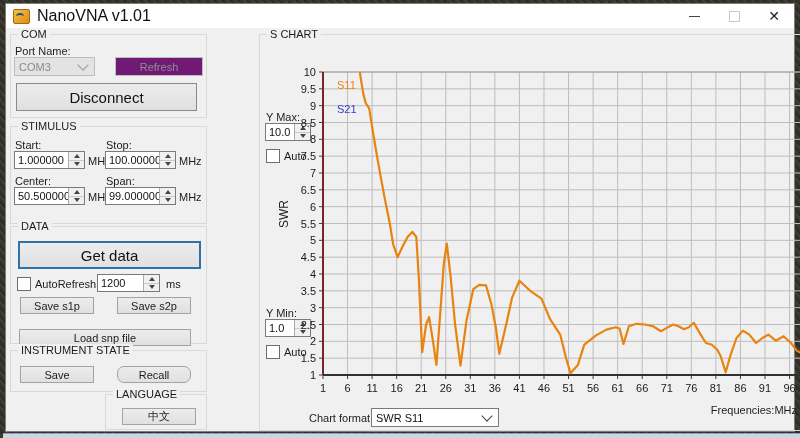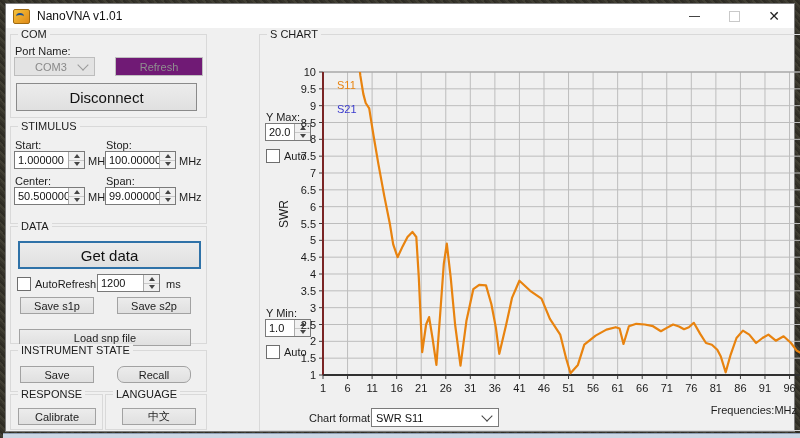--- a/index.html
+++ b/index.html
@@ -19,21 +19,21 @@
   }
   .app-icon{
     width:15px;height:13px;margin-left:7px;
     background:linear-gradient(135deg,#f5c23a,#e08a18);
     border:1px solid #a06a10;border-radius:2px;position:relative;
   }
   .app-icon::after{
     content:"";position:absolute;left:2px;top:3px;width:8px;height:5px;
     border-top:2px solid #1d4f8f;border-radius:50% 50% 0 0;
   }
-  .title-text{font-size:12px;color:#111;margin-left:7px;}
+  .title-text{font-size:16px;color:#111;margin-left:7px;}
   .win-controls{margin-left:auto;display:flex;height:100%;}
   .win-btn{width:40px;height:100%;display:flex;align-items:center;justify-content:center;font-size:13px;color:#333;}
   .max-glyph{width:9px;height:9px;border:1px solid #c9c9c9;}
   .min-glyph{width:11px;height:0;border-top:1px solid #444;}
   .close-glyph{font-size:14px;color:#222;line-height:1;}
   .groupbox{
     position:absolute;border:1px solid #d9d9d9;box-sizing:border-box;
   }
   .gb-title{
     position:absolute;top:-7px;left:7px;background:#f0f0f0;padding:0 3px;
@@ -62,21 +62,21 @@
   .checkbox{
     position:absolute;width:12px;height:12px;background:#fff;border:1px solid #6e6e6e;box-sizing:content-box;
   }
   .combo{
     position:absolute;background:#fff;border:1px solid #7a7a7a;box-sizing:border-box;
     display:flex;align-items:center;
   }
   .combo .val{flex:1;font-size:11px;color:#111;padding-left:4px;white-space:nowrap;}
   .chev{width:7px;height:7px;border-right:1.6px solid #454545;border-bottom:1.6px solid #454545;transform:rotate(45deg);margin:-3px 7px 0 0;}
   .combo.disabled{background:#e3e3e3;border-color:#bdbdbd;}
-  .combo.disabled .val{color:#8a8a8a;margin-left:16px;}
+  .combo.disabled .val{color:#8a8a8a;}
   .combo.disabled .chev{border-color:#9a9a9a;}
   .swr-label{
     position:absolute;font-size:12px;color:#1c1c1c;transform:rotate(-90deg);transform-origin:center;
   }
   .bottom-strip{
     position:absolute;left:3px;top:433px;width:797px;height:5px;background:#ccd7e4;border-top:1px solid #8fa0b4;
   }
 </style>
 </head>
 <body>
@@ -187,36 +187,32 @@
     <div class="btn" style="left:106px;top:70px;width:74px;height:17px;">Save s2p</div>
     <div class="btn" style="left:8px;top:90px;width:172px;height:17px;margin-top:12px;">Load snp file</div>
   </div>
 
   <div class="groupbox" style="left:4px;top:346px;width:197px;height:42px;">
     <div class="gb-title">INSTRUMENT STATE</div>
     <div class="btn" style="left:9px;top:15px;width:74px;height:17px;">Save</div>
     <div class="btn" style="left:106px;top:15px;width:74px;height:17px;border-radius:7px;">Recall</div>
   </div>
 
-  <div class="groupbox" style="left:4px;top:390px;width:93px;height:36px;">
-    <div class="gb-title">RESPONSE</div>
-    <div class="btn" style="left:7px;top:13px;width:78px;height:17px;">Calibrate</div>
-  </div>
 
   <div class="groupbox" style="left:99px;top:390px;width:102px;height:36px;">
     <div class="gb-title">LANGUAGE</div>
     <div class="btn" style="left:16px;top:13px;width:74px;height:17px;">中文</div>
   </div>
 
   <div class="groupbox" style="left:208px;top:30px;width:580px;height:397px;margin-left:45px;">
     <div class="gb-title">S CHART</div>
 
     <div class="lbl" style="left:6px;top:76px;">Y Max:</div>
     <div class="field" style="left:5px;top:88px;width:46px;height:18px;">
-      <div class="val">20.0</div>
+      <div class="val">10.0</div>
       <div class="spincol">
           <div class="spinbtn">
             <div class="tri-up"></div>
           </div>
           <div class="spinbtn">
             <div class="tri-dn"></div>
           </div>
         </div>
     </div>
     <div class="checkbox" style="left:6px;top:114px;"></div>

